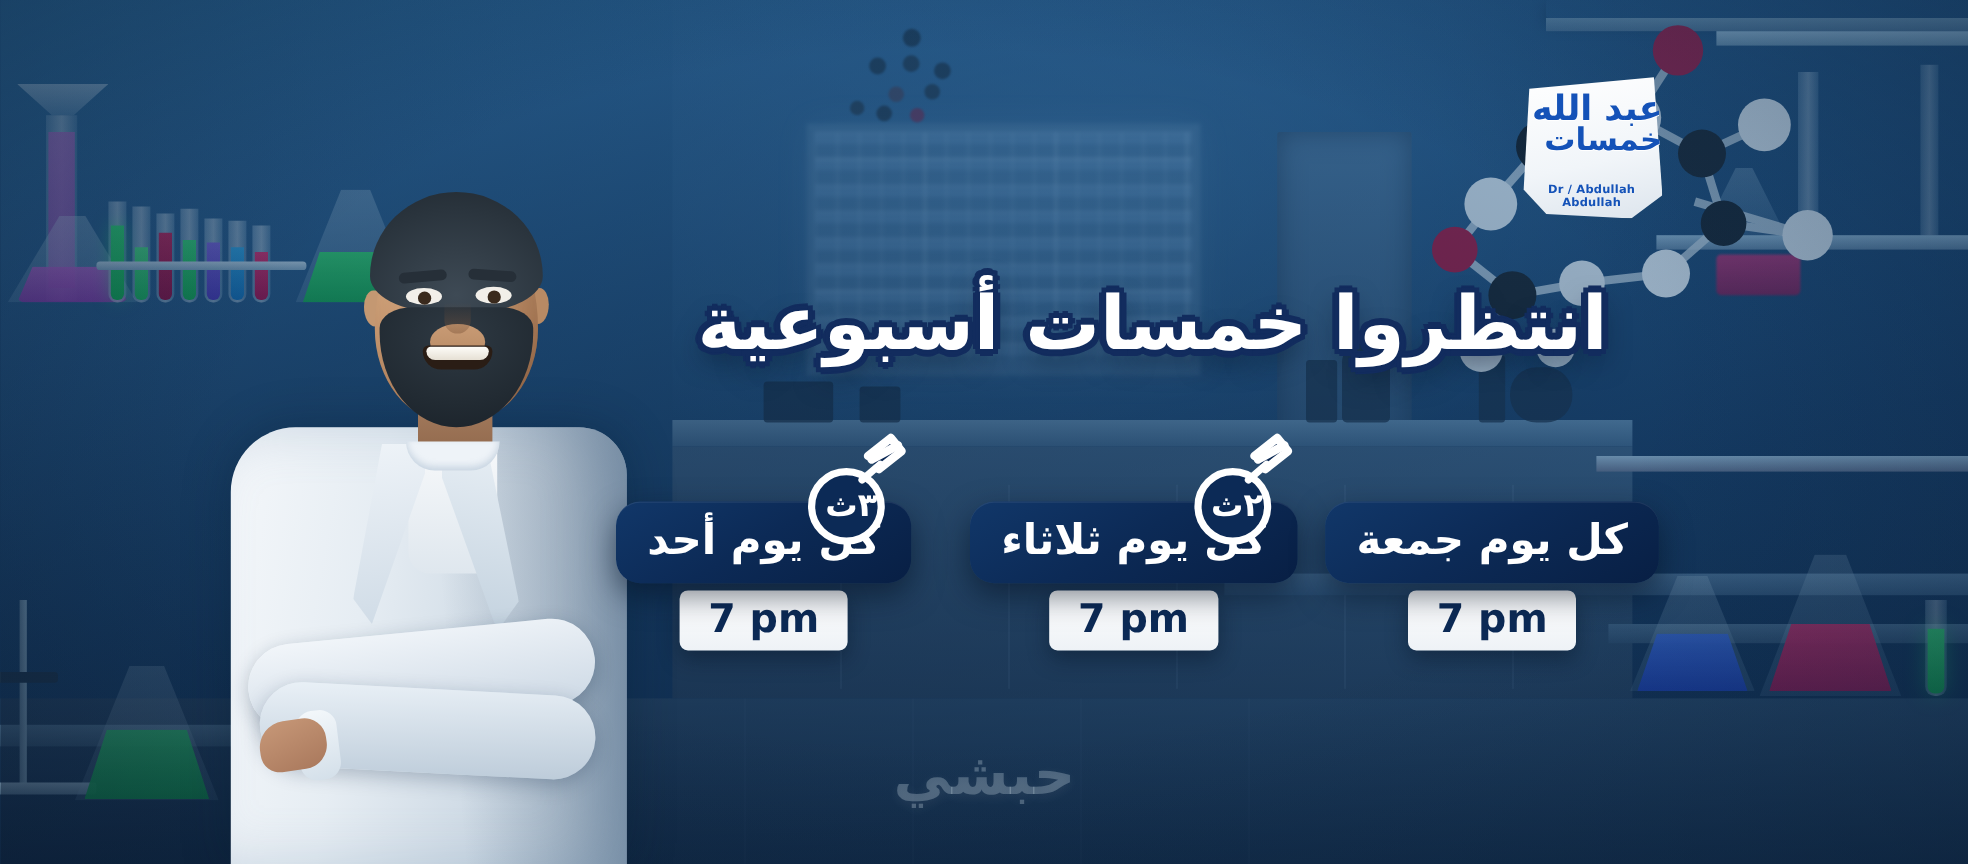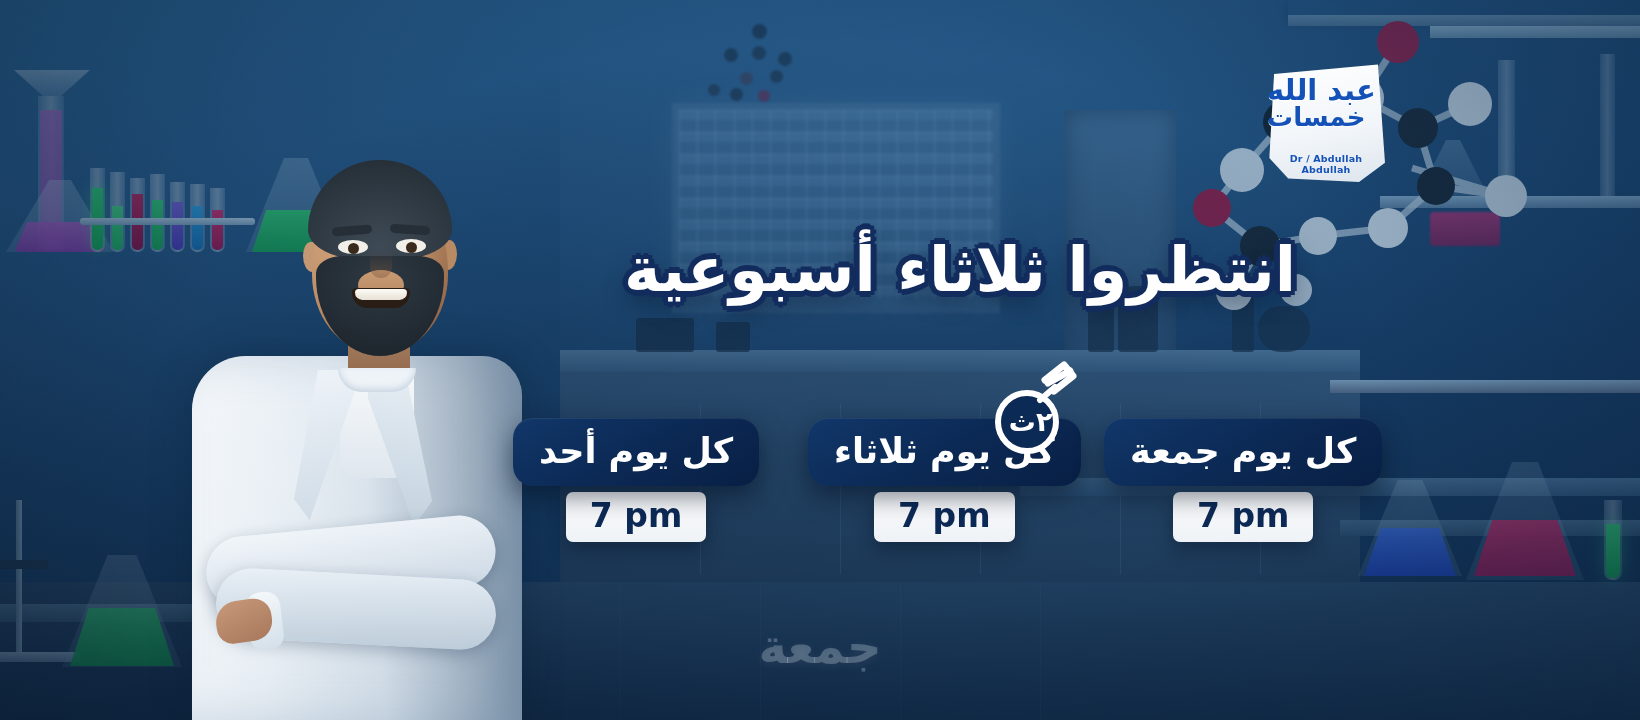--- a/index.html
+++ b/index.html
@@ -259,21 +259,21 @@
   
   .logo{ position:absolute; right:255px; top:62px; width:118px; height:120px; }
   .logo-plate{
     position:absolute; inset:0;
     background:linear-gradient(168deg,#ffffff 0%,#f1f5f9 60%,#dde5ed 100%);
     clip-path:polygon(6% 10%,94% 2%,100% 84%,78% 100%,18% 97%,2% 80%);
     box-shadow:0 6px 20px rgba(4,16,34,.5);
   }
   .logo-ar{
     position:absolute; left:0; right:0; top:14px;
-    text-align:left; direction:rtl; color:#1452b8;
+    text-align:right; direction:rtl; color:#1452b8;
     font-size:29px; font-weight:700; line-height:1.02;
     text-shadow:0 1px 0 #fff;
   }
   .logo-ar .l2{ display:block; font-size:26px; margin-top:-2px; }
   .logo-en{
     position:absolute; left:0; right:0; bottom:7px; text-align:center;
     direction:ltr; color:#1452b8; font-size:9.5px; font-weight:600; letter-spacing:.2px;
   }
 
   
@@ -457,27 +457,38 @@
     <div class="nose"></div>
     <div class="mouth">
         <span class="teeth"></span>
       </div>
     <div class="arm-a"></div>
     <div class="arm-b"></div>
     <div class="cuff"></div>
     <div class="hand"></div>
   </div>
 
-  <div class="headline">انتظروا ثلاثاء أسبوعية</div>
+  <div class="headline">انتظروا خمسات أسبوعية</div>
 
   <div class="badges">
 
     <div class="sched" style="left:513px;top:418px;">
       <div class="sched-pill">
         <span>كل يوم أحد</span>
+        <span class="flask-icon">
+          <svg viewBox="0 0 92 96" aria-hidden="true">
+            <g fill="none" stroke="#ffffff" stroke-width="7" stroke-linecap="round" stroke-linejoin="round">
+              <path d="M60 20 L79 5 L88 16 L69 31" fill="#0c2a56"></path>
+              <line x1="63" y1="23" x2="85" y2="11"></line>
+            </g>
+            <circle cx="42" cy="62" r="29" fill="#0c2a56" stroke="#ffffff" stroke-width="6"></circle>
+            <path d="M55 40 L70 27" stroke="#ffffff" stroke-width="6" stroke-linecap="round"></path>
+          </svg>
+          <span class="flask-label">٣ث</span>
+        </span>
       </div>
       <div class="time-pill">7 pm</div>
     </div>
 
     <div class="sched" style="left:808px;top:418px;">
       <div class="sched-pill">
         <span>كل يوم ثلاثاء</span>
         <span class="flask-icon">
           <svg viewBox="0 0 92 96" aria-hidden="true">
             <g fill="none" stroke="#ffffff" stroke-width="7" stroke-linecap="round" stroke-linejoin="round">
@@ -504,15 +515,15 @@
 
   <div class="logo">
     <div class="logo-plate"></div>
     <div class="logo-ar">
       <span>عبد الله</span>
       <span class="l2">خمسات</span>
     </div>
     <div class="logo-en">Dr / Abdullah Abdullah</div>
   </div>
 
-  <div class="watermark">جمعة</div>
+  <div class="watermark">حبشي</div>
 
 </div>
 
 </body></html>

